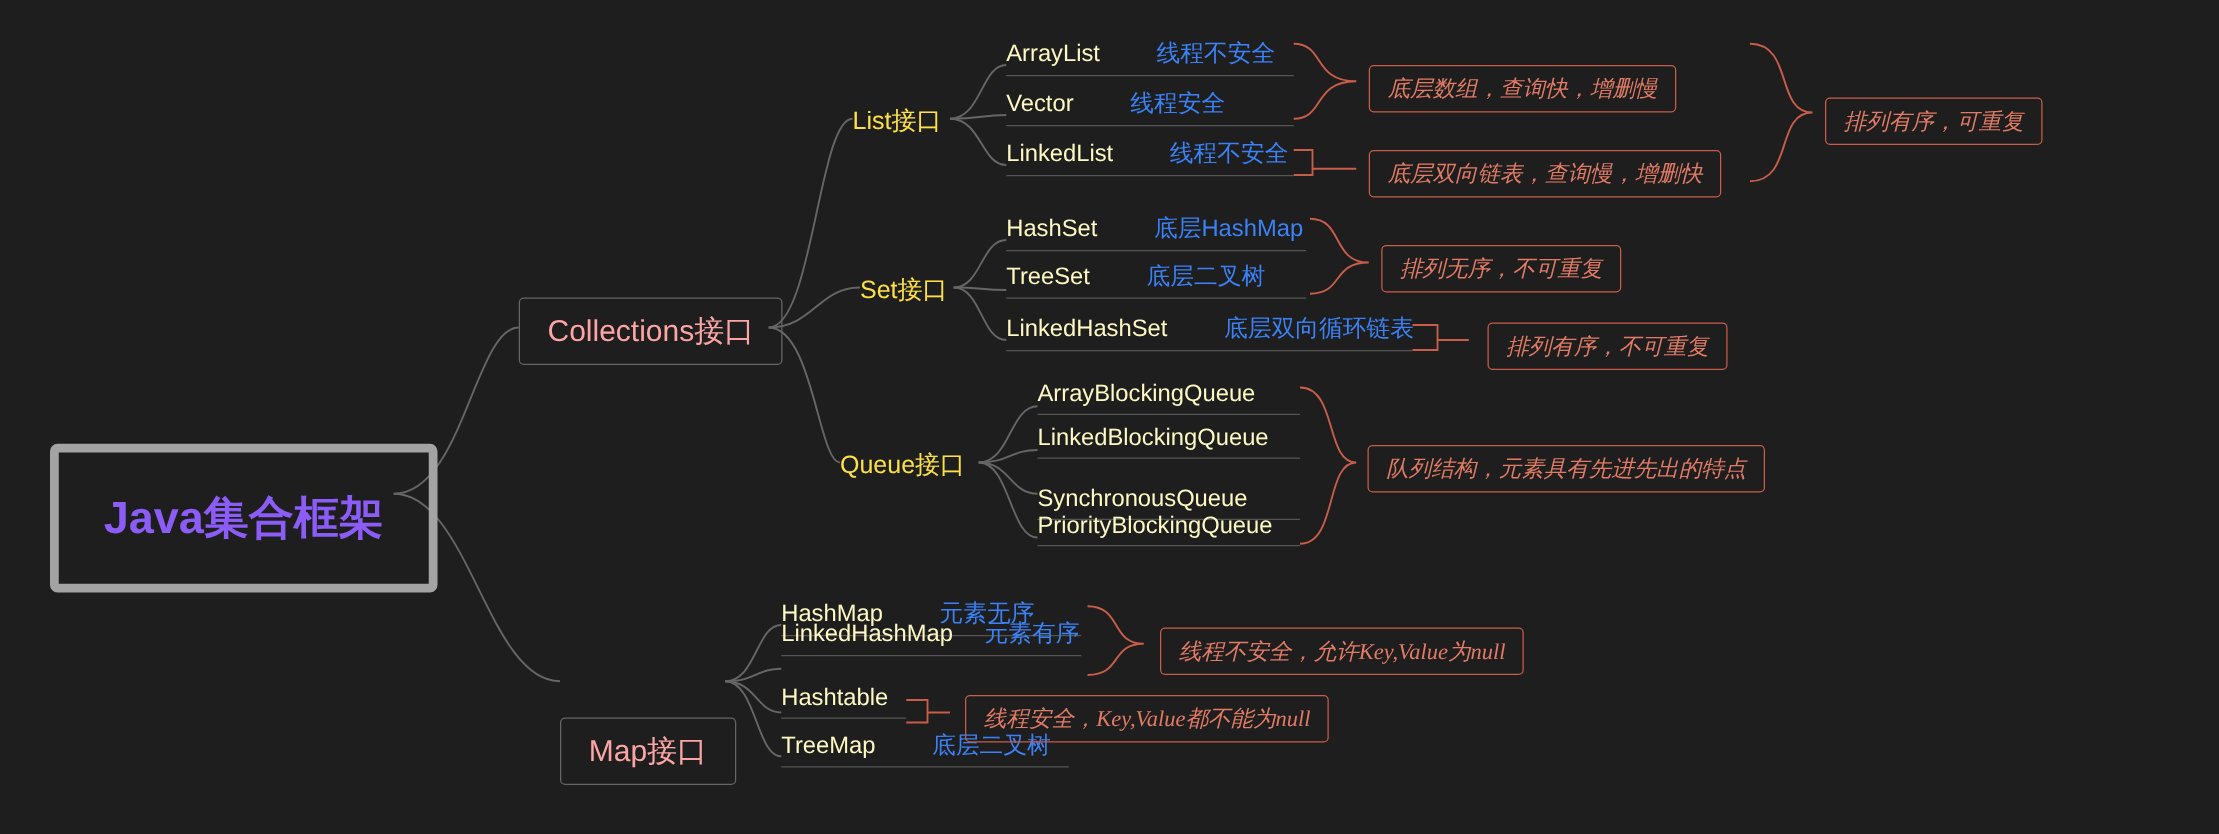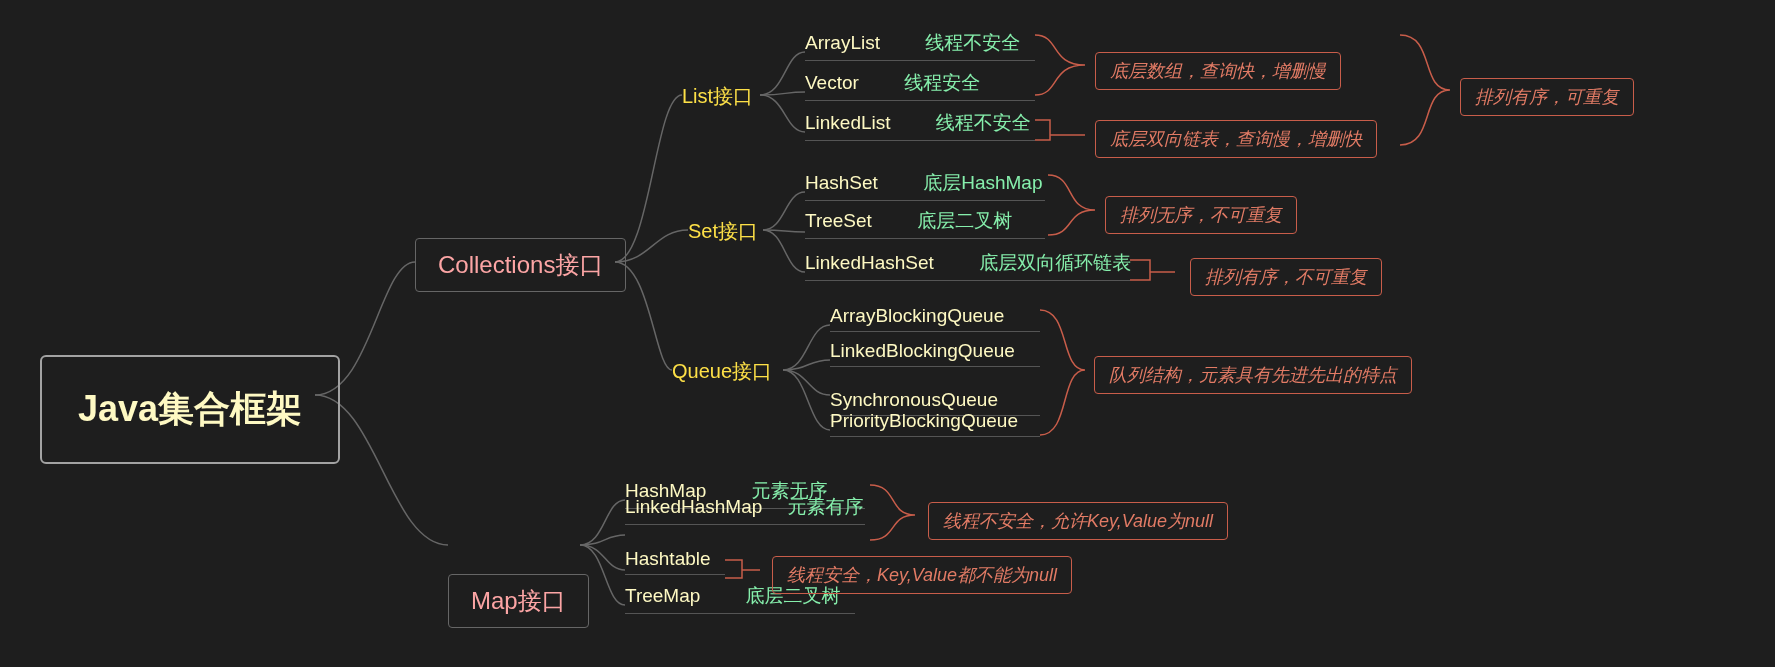--- a/index.html
+++ b/index.html
@@ -7,24 +7,24 @@
     background: #1e1e1e;
     color: #aaa;
     font-family: "Microsoft YaHei", "PingFang SC", -apple-system, sans-serif;
     width: 1775px;
     height: 667px;
     position: relative;
     overflow: hidden;
   }
   .root-node {
     position: absolute;
-    border: 2px solid #a3a3a3;
+    border: 7px solid #a3a3a3;
     border-radius: 6px;
     padding: 28px 36px;
-    color: #fef9c3;
+    color: #8b5cf6;
     font-weight: bold;
     font-size: 36px;
   }
   .branch-node {
     position: absolute;
     border: 1px solid #666;
     border-radius: 4px;
     padding: 10px 22px;
     color: #fca5a5;
     font-size: 24px;
@@ -36,30 +36,31 @@
   }
   .leaf-row {
     position: absolute;
     color: #aaa;
     font-size: 19px;
     white-space: nowrap;
     border-bottom: 1px solid #555;
     padding-bottom: 4px;
   }
   .leaf-row .name { color: #fef9c3; display: inline-block; }
-  .leaf-row .detail { color: #86efac; display: inline-block; margin-left: 40px; }
+  .leaf-row .detail { color: #3b82f6; display: inline-block; margin-left: 40px; }
   .note {
     position: absolute;
     border: 1px solid #c85d4a;
     border-radius: 4px;
     padding: 6px 14px;
     color: #e27b65;
     font-style: italic;
     font-size: 18px;
     white-space: nowrap;
+    font-family: Liberation Serif, serif;
   }
   svg.connector {
     position: absolute;
     top: 0; left: 0;
     width: 1775px; height: 667px;
     pointer-events: none;
   }
 </style>
 </head>
 <body>

